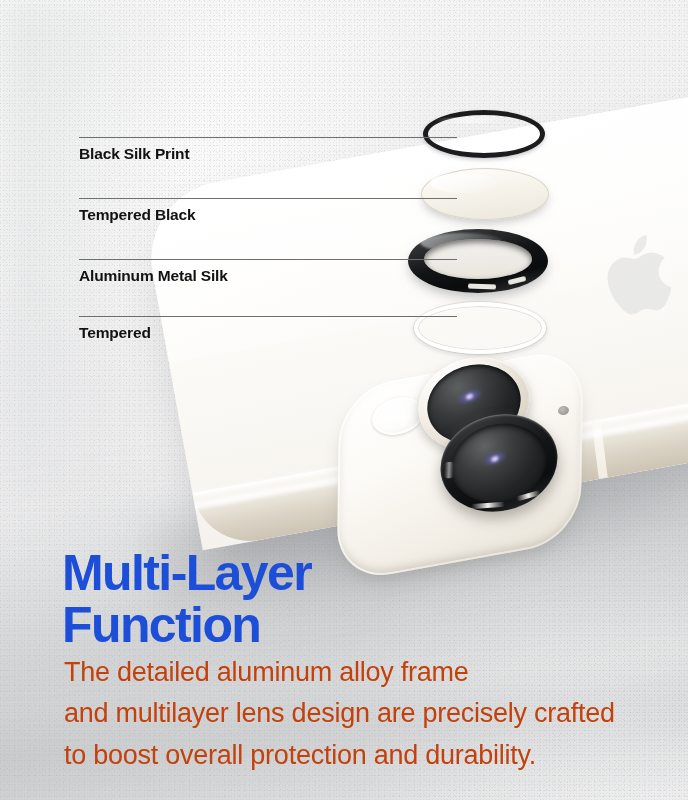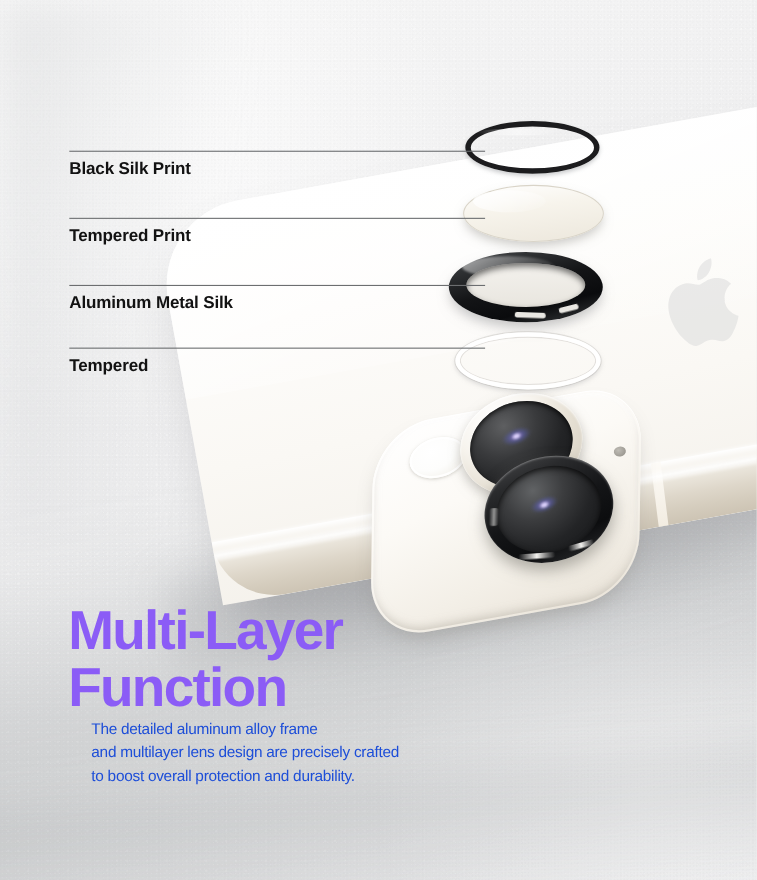--- a/index.html
+++ b/index.html
@@ -296,21 +296,21 @@
     border-radius:50%;
     border:4px solid rgba(255,255,255,.96);
     background:transparent;
     box-shadow:
       0 2px 5px rgba(150,150,152,.35),
       inset 0 0 0 1px rgba(205,203,198,.55),
       0 0 0 1px rgba(200,198,193,.45);
   }
 
   
-  .callouts { position:absolute; left:0; top:0; width:628px; height:800px; }
+  .callouts { position:absolute; left:16px; top:0; width:628px; height:800px; }
   .callout { position:absolute; left:63px; }
   .callout-line {
     position:absolute; left:0; top:0;
     height:1px;
     background:#6c6e70;
   }
   .callout-label {
     position:absolute; left:0; top:8px;
     font-size:15.5px;
     font-weight:bold;
@@ -318,32 +318,31 @@
     letter-spacing:-0.15px;
     white-space:nowrap;
   }
 
   
   .headline {
     position:absolute; left:62px; top:548px;
     font-size:50px;
     line-height:1.03;
     font-weight:bold;
-    color:#8b5cf6;
+    color:#1d4ed8;
     letter-spacing:-1.6px;
     white-space:pre-line;
   }
   .body-copy {
     position:absolute; left:64px; top:652px;
-    font-size:14px;
+    font-size:27px;
     line-height:1.53;
-    color:#1d4ed8;
+    color:#c2410c;
     letter-spacing:-0.25px;
     white-space:pre-line;
-    margin-left:19px;
   }
 </style>
 </head>
 <body>
 
 <div id="stage">
 
   <div class="bg-base"></div>
   <div class="bg-grain"></div>
   <div class="bg-grain2"></div>
@@ -420,21 +419,21 @@
 
   <div class="callouts">
 
     <div class="callout" style="top:137px">
       <div class="callout-line" style="width:378px"></div>
       <div class="callout-label">Black Silk Print</div>
     </div>
 
     <div class="callout" style="top:198px">
       <div class="callout-line" style="width:378px"></div>
-      <div class="callout-label">Tempered Print</div>
+      <div class="callout-label">Tempered Black</div>
     </div>
 
     <div class="callout" style="top:259px">
       <div class="callout-line" style="width:378px"></div>
       <div class="callout-label">Aluminum Metal Silk</div>
     </div>
 
     <div class="callout" style="top:316px">
       <div class="callout-line" style="width:378px"></div>
       <div class="callout-label">Tempered</div>

